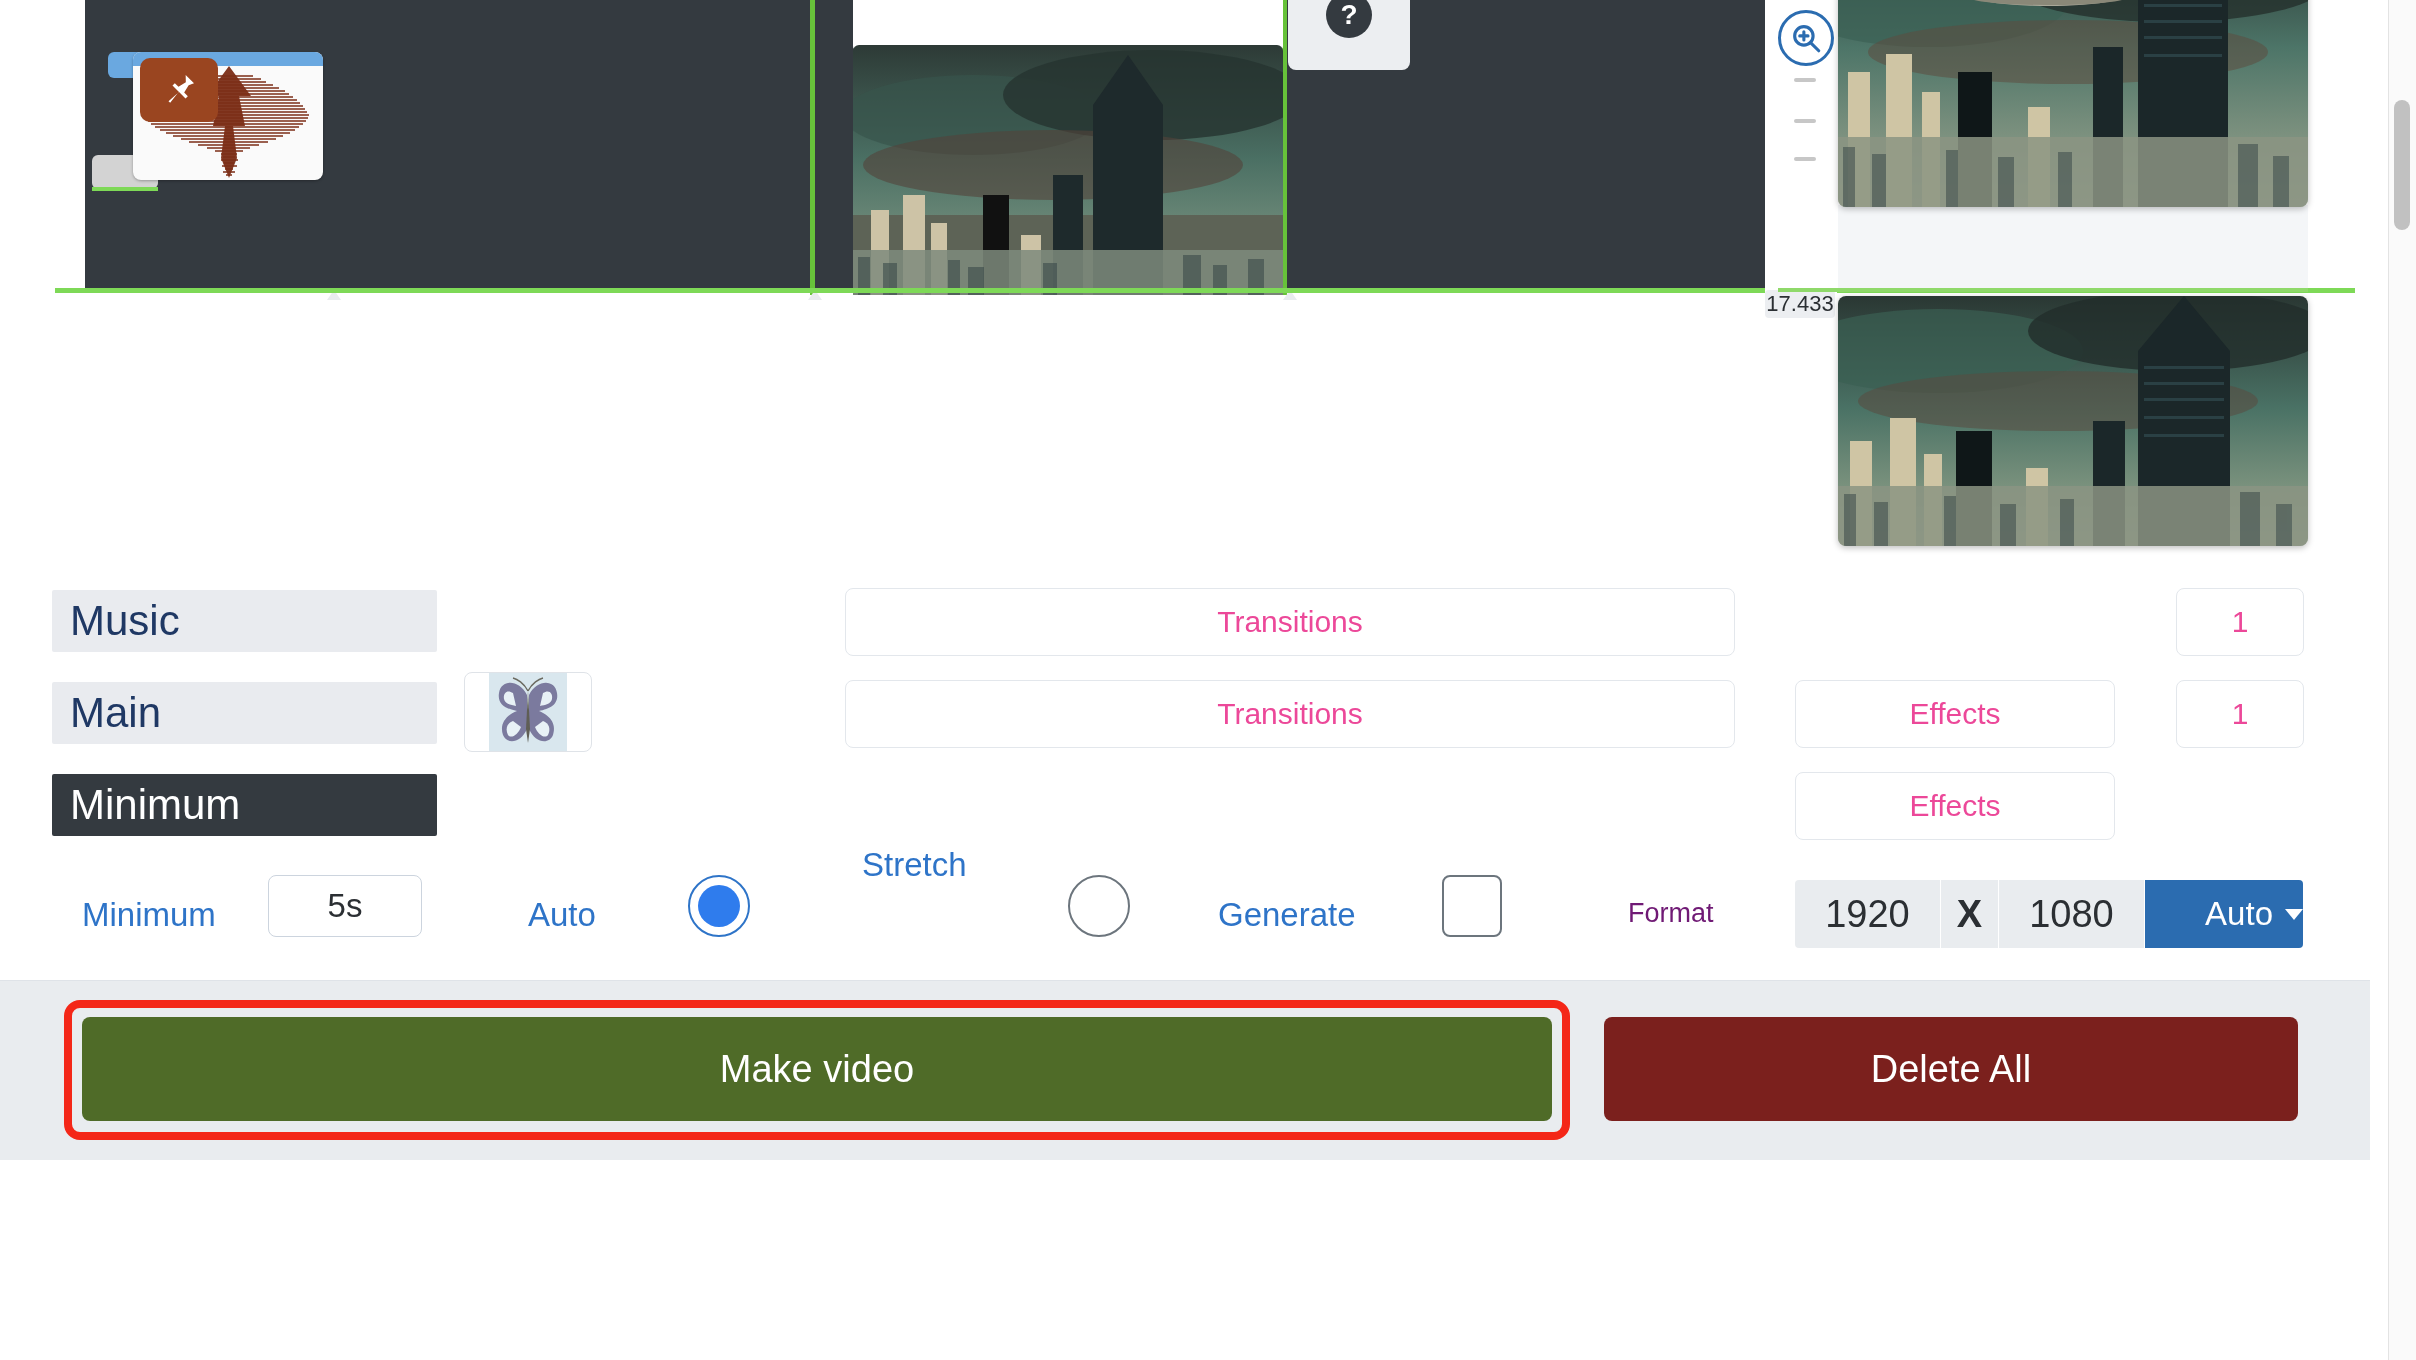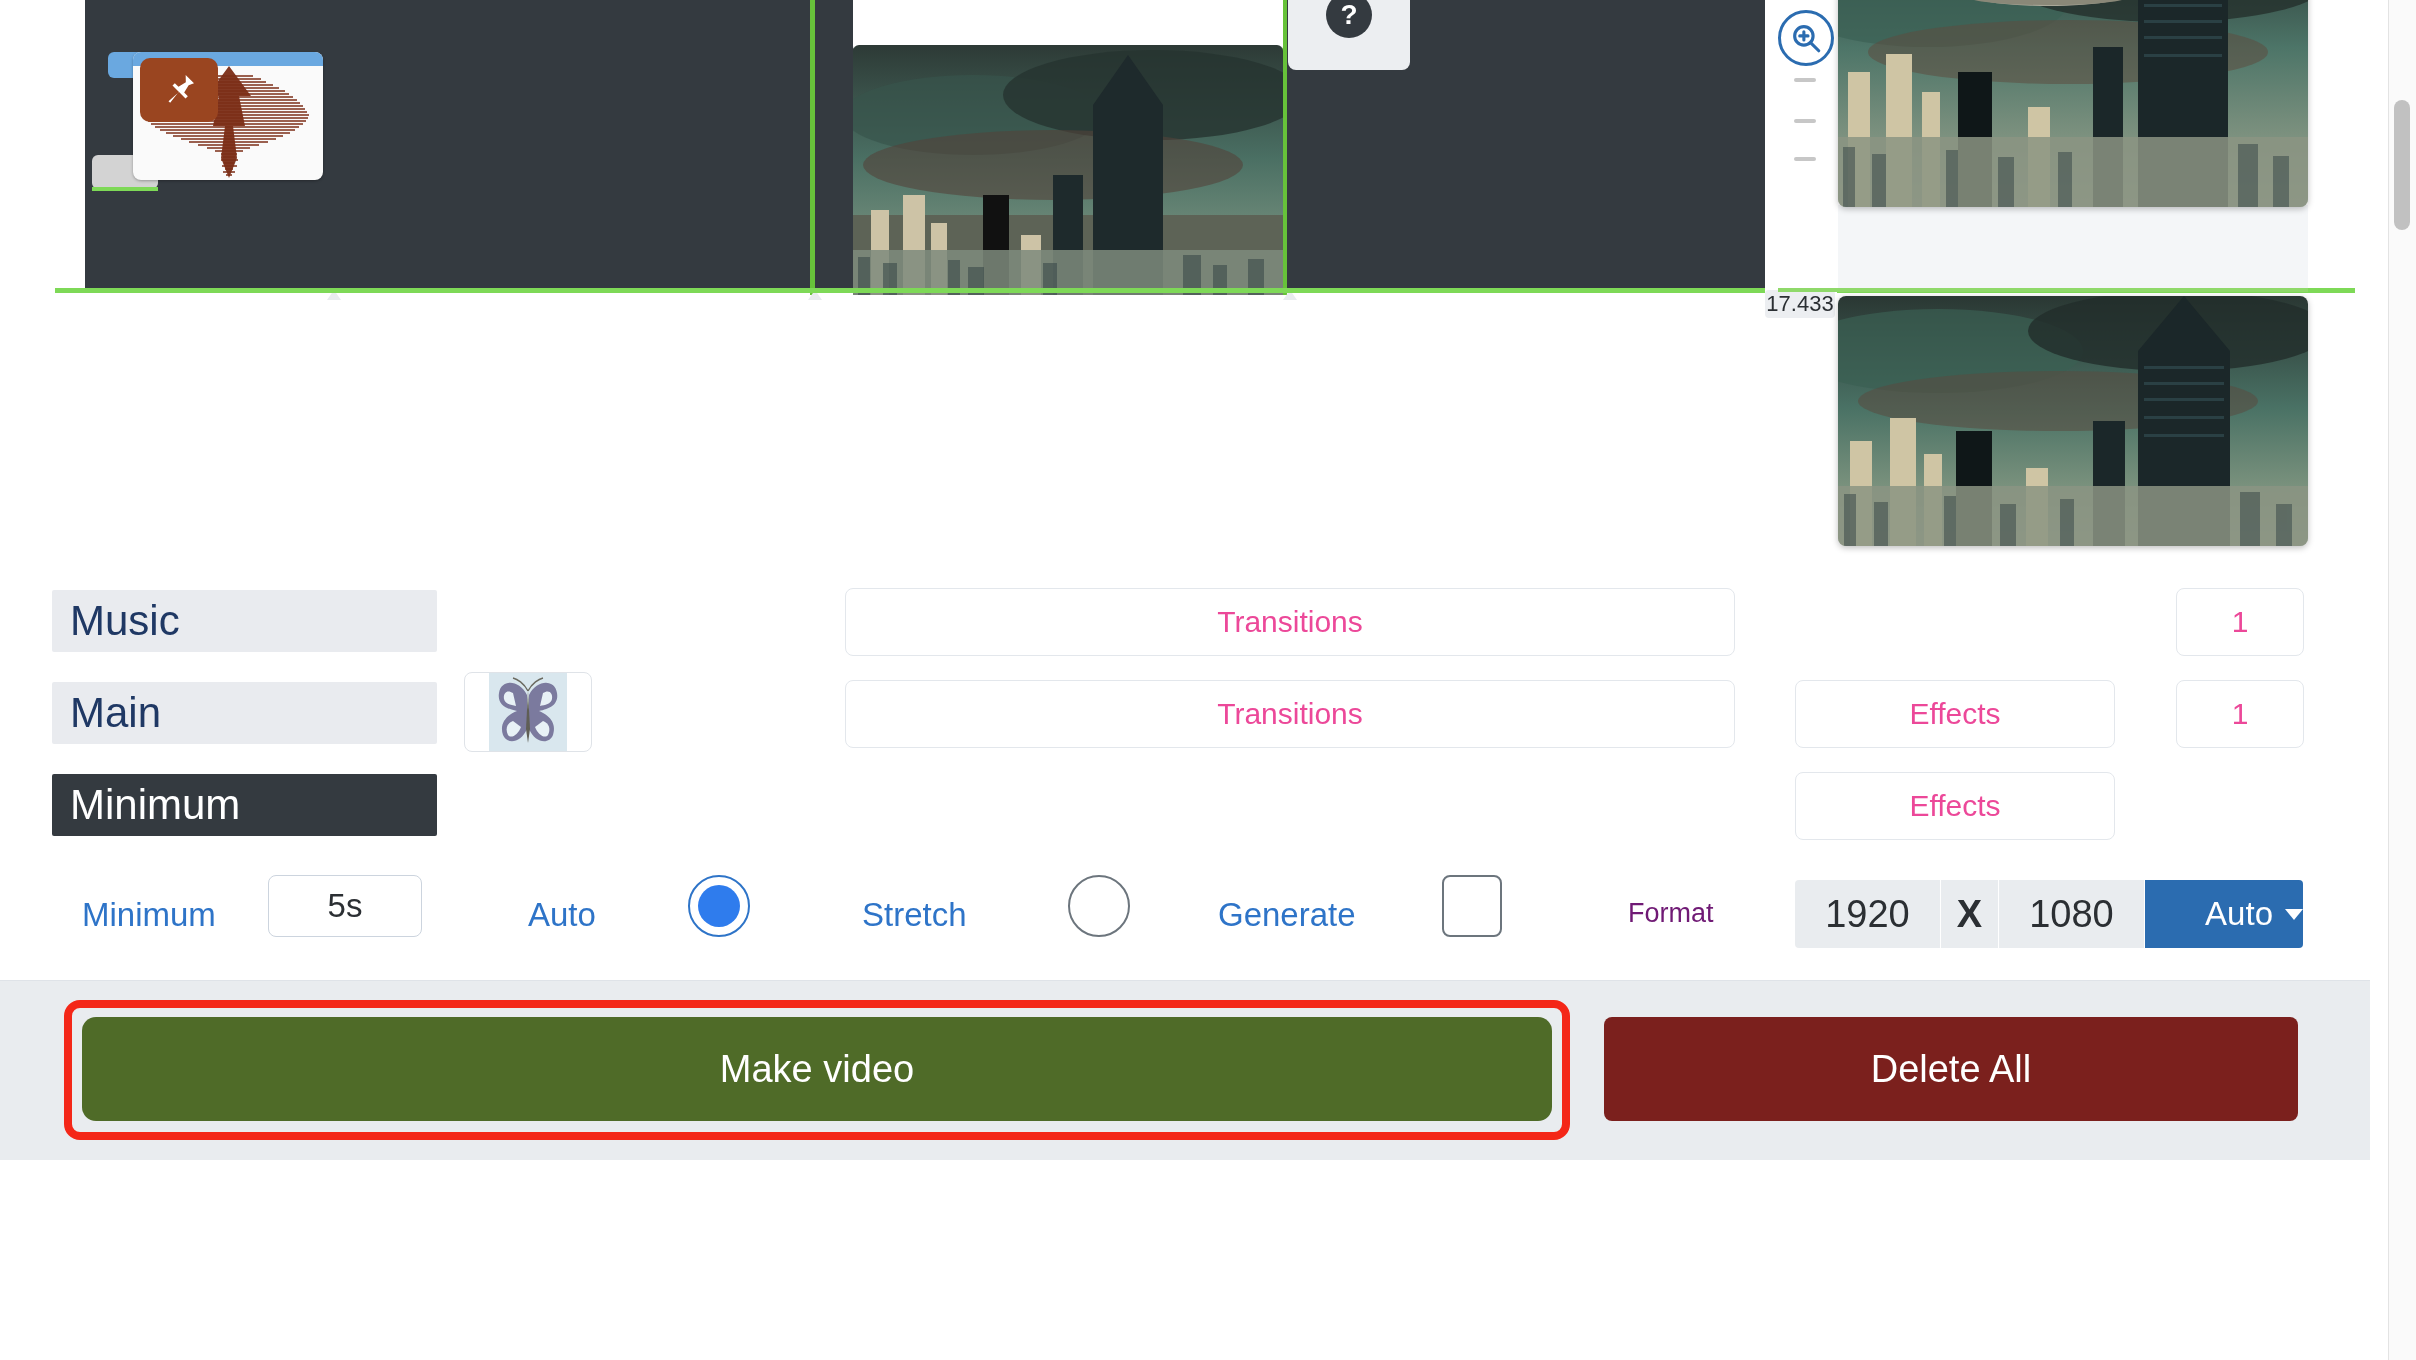--- a/index.html
+++ b/index.html
@@ -154,21 +154,21 @@
   .bottom-bar {
     position:absolute; left:0; top:980px; width:2370px; height:180px;
     background:#e9ecef; border-top:1px solid #dfe3e8;
   }
   .highlight-ring {
     position:absolute; left:64px; top:1000px; width:1506px; height:140px;
     border:8px solid #f42718; border-radius:16px;
   }
   .btn-make {
     position:absolute; left:82px; top:1017px; width:1470px; height:104px;
-    background:#4f6b28; border-radius:14px; color:#fff; font-size:38px;
+    background:#4f6b28; border-radius:8px; color:#fff; font-size:38px;
     display:flex; align-items:center; justify-content:center;
   }
   .btn-delete {
     position:absolute; left:1604px; top:1017px; width:694px; height:104px;
     background:#7b201d; border-radius:8px; color:#fff; font-size:38px;
     display:flex; align-items:center; justify-content:center;
   }
 </style>
 </head>
 <body>
@@ -462,21 +462,21 @@
     <div class="num-input">5s</div>
   </div>
   <div class="row" style="left:528px; top:896px;">
     <span class="lbl-blue">Auto</span>
   </div>
   <div class="row" style="left:688px; top:875px;">
     <div class="radio-outer">
       <div class="radio-dot"></div>
     </div>
   </div>
-  <div class="row" style="left:862px; top:896px;">
+  <div class="row" style="left:862px; top:846px;">
     <span class="lbl-blue">Stretch</span>
   </div>
   <div class="row" style="left:1068px; top:875px;">
     <div class="radio-outer plain"></div>
   </div>
   <div class="row" style="left:1218px; top:896px;">
     <span class="lbl-blue">Generate</span>
   </div>
   <div class="row" style="left:1442px; top:875px;">
     <div class="sq-box"></div>

